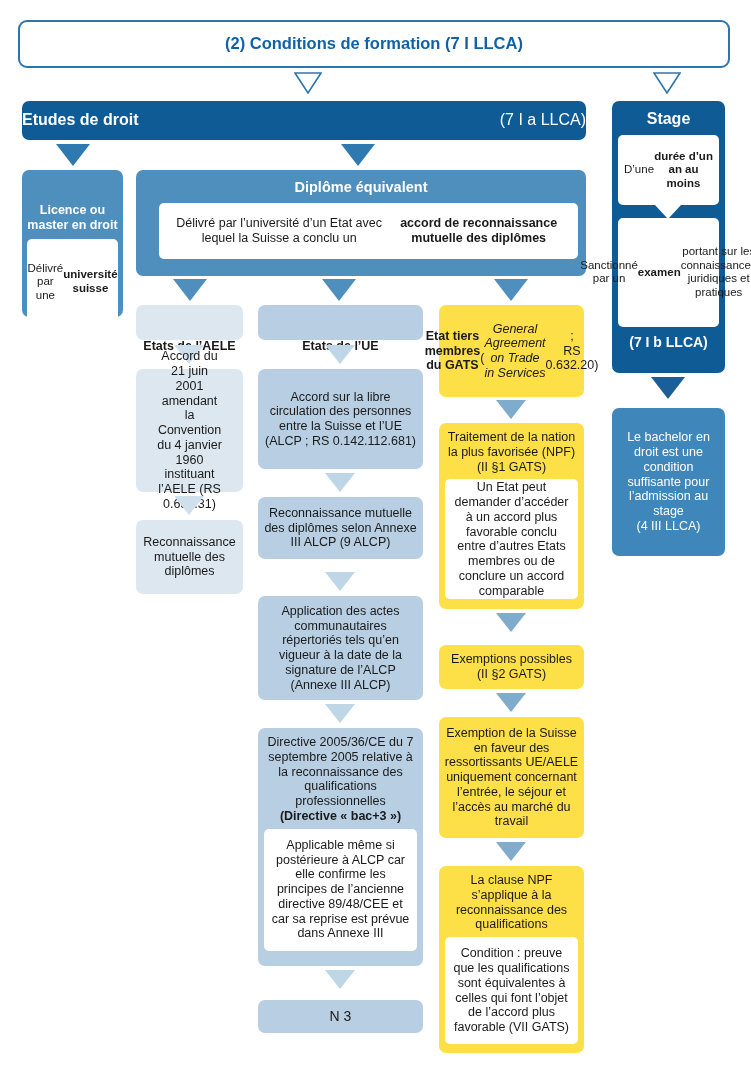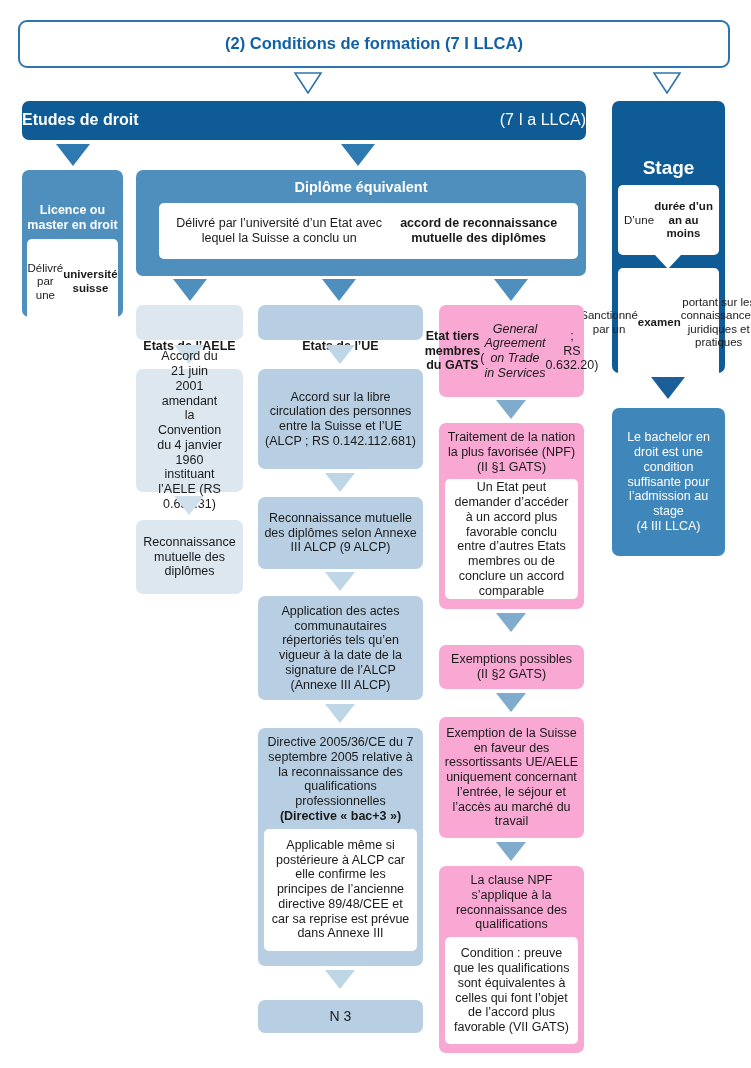--- a/index.html
+++ b/index.html
@@ -35,21 +35,21 @@
   }
   .dark {           
     background: #0f5b96;
     color: #ffffff;
   }
   .mid {            
     background: #4e8fbd;
     color: #ffffff;
   }
   .gats {           
-    background: #f9a8d4;
+    background: #fde047;
     color: #1a1a1a;
   }
   .ue {             
     background: #b8cfe3;
     color: #1a1a1a;
   }
   .aele {           
     background: #dce7f0;
     color: #1a1a1a;
   }
@@ -135,21 +135,21 @@
   <div class="inner-white small" style="height:56px; font-size:12.5px;margin-left:15px;">
     <div class="pad" style="padding:4px 10px;">Délivré par l’université d’un Etat avec lequel la Suisse a conclu un <b>accord de reconnaissance mutuelle des diplômes</b></div>
   </div>
 </div>
 
 <div class="arrow" style="left:173px; top:279px; border-left-width:17px; border-right-width:17px; border-top-width:22px; border-top-color:#4e8fbd;"></div>
 <div class="arrow" style="left:322px; top:279px; border-left-width:17px; border-right-width:17px; border-top-width:22px; border-top-color:#4e8fbd;"></div>
 <div class="arrow" style="left:494px; top:279px; border-left-width:17px; border-right-width:17px; border-top-width:22px; border-top-color:#4e8fbd;"></div>
 
 <div class="node dark" style="left:612px; top:101px; width:113px; height:272px; padding:6px 6px;">
-  <div class="hdr-label" style="font-size:19px; padding:3px 0 6px;margin-top:47px;">Stage</div>
+  <div class="hdr-label" style="font-size:16px; padding:3px 0 6px;">Stage</div>
   <div class="inner-white small" style="height:70px;">
     <div class="pad">D’une <b>durée d’un an au moins</b></div>
   </div>
   <div style="position:relative; height:13px;">
     <div class="arrow" style="left:37px; top:0px; border-left-width:13px; border-right-width:13px; border-top-width:14px; border-top-color:#ffffff;"></div>
   </div>
   <div class="inner-white small" style="height:109px;">
     <div class="pad">Sanctionné par un <b>examen</b> portant sur les connaissances juridiques et pratiques</div>
   </div>
   <div class="hdr-label" style="font-size:14px; padding-top:7px;">(7 I b LLCA)</div>
@@ -175,21 +175,21 @@
 </div>
 
 <div class="node ue" style="left:258px; top:305px; width:165px; height:35px;">
   <div class="pad hdr-label hdr">Etats de l’UE</div>
 </div>
 <div class="arrow" style="left:325px; top:345px; border-left-width:15px; border-right-width:15px; border-top-width:19px; border-top-color:#bed6e6;"></div>
 <div class="node ue" style="left:258px; top:369px; width:165px; height:100px; font-size:12.5px;">
   <div class="pad" style="padding:5px 6px;">Accord sur la libre circulation des personnes entre la Suisse et l’UE (ALCP ; RS 0.142.112.681)</div>
 </div>
 <div class="arrow" style="left:325px; top:473px; border-left-width:15px; border-right-width:15px; border-top-width:19px; border-top-color:#bed6e6;"></div>
-<div class="node ue" style="left:258px; top:497px; width:165px; height:72px; font-size:12.5px;">
+<div class="node ue" style="left:258px; top:497px; width:165px; height:62px; font-size:12.5px;">
   <div class="pad" style="padding:5px 6px;">Reconnaissance mutuelle des diplômes selon Annexe III ALCP (9 ALCP)</div>
 </div>
 <div class="arrow" style="left:325px; top:572px; border-left-width:15px; border-right-width:15px; border-top-width:19px; border-top-color:#bed6e6;"></div>
 <div class="node ue" style="left:258px; top:596px; width:165px; height:104px; font-size:12.5px;">
   <div class="pad" style="padding:5px 6px;">Application des actes communautaires répertoriés tels qu’en vigueur à la date de la signature de l’ALCP (Annexe III ALCP)</div>
 </div>
 <div class="arrow" style="left:325px; top:704px; border-left-width:15px; border-right-width:15px; border-top-width:19px; border-top-color:#bed6e6;"></div>
 
 <div class="node ue" style="left:258px; top:728px; width:165px; height:238px; padding:5px 6px; font-size:12.5px;">
   <div style="padding:2px 2px 5px;">Directive 2005/36/CE du 7 septembre 2005 relative à la reconnaissance des qualifications professionnelles <b>(Directive « bac+3 »)</b></div>

